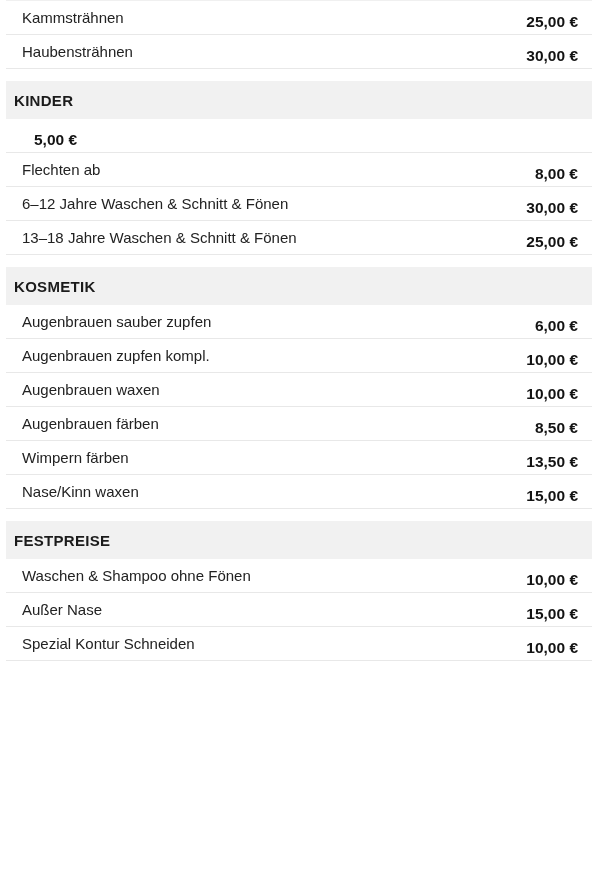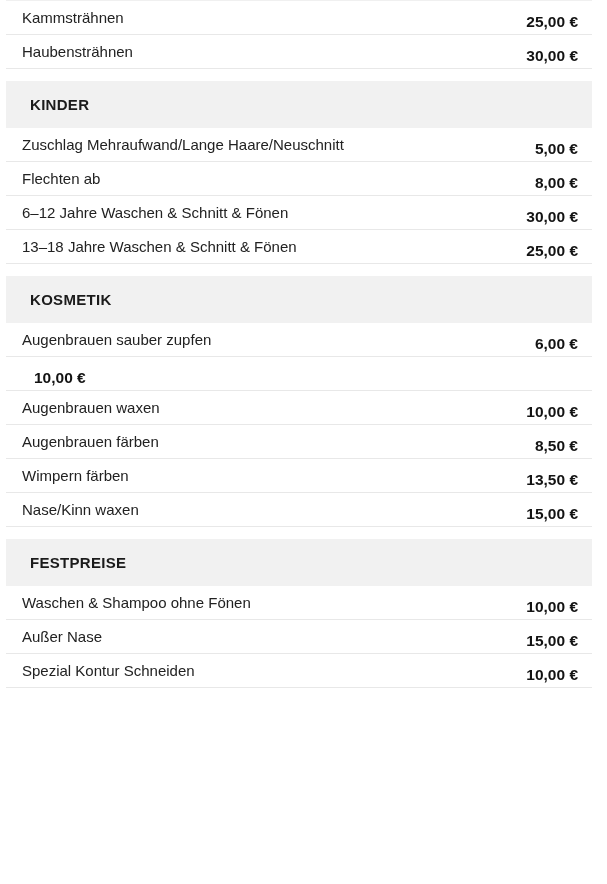--- a/index.html
+++ b/index.html
@@ -19,25 +19,25 @@
     width: 586px;
     border-top: 1px solid #f0f0f0;
   }
   .section {
     margin-bottom: 12px;
   }
   .section:last-child {
     margin-bottom: 0;
   }
   .section-header {
-    height: 47px;
+    height: 38px;
     background: #f1f1f1;
     display: flex;
     align-items: center;
-    padding: 0 24px;
+    padding: 0 8px;
     box-sizing: border-box;
     font-size: 15px;
     font-weight: 700;
     letter-spacing: 0.3px;
     color: #1b1b1b;
     text-transform: uppercase;
   }
   .row {
     height: 34px;
     display: flex;
@@ -80,21 +80,20 @@
       <span class="label">Haubensträhnen</span>
       <span class="price">30,00 €</span>
     </div>
   </div>
     </section>
 
     <section class="section">
       <div class="section-header">KINDER</div>
       <div class="rows">
     <div class="row">
-      <span class="label">Zuschlag Mehraufwand/Lange Haare/Neuschnitt</span>
       <span class="price">5,00 €</span>
     </div>
 
     <div class="row">
       <span class="label">Flechten ab</span>
       <span class="price">8,00 €</span>
     </div>
 
     <div class="row">
       <span class="label">6–12 Jahre Waschen &amp; Schnitt &amp; Fönen</span>
@@ -110,20 +109,21 @@
 
     <section class="section">
       <div class="section-header">KOSMETIK</div>
       <div class="rows">
     <div class="row">
       <span class="label">Augenbrauen sauber zupfen</span>
       <span class="price">6,00 €</span>
     </div>
 
     <div class="row">
+      <span class="label">Augenbrauen zupfen kompl.</span>
       <span class="price">10,00 €</span>
     </div>
 
     <div class="row">
       <span class="label">Augenbrauen waxen</span>
       <span class="price">10,00 €</span>
     </div>
 
     <div class="row">
       <span class="label">Augenbrauen färben</span>

